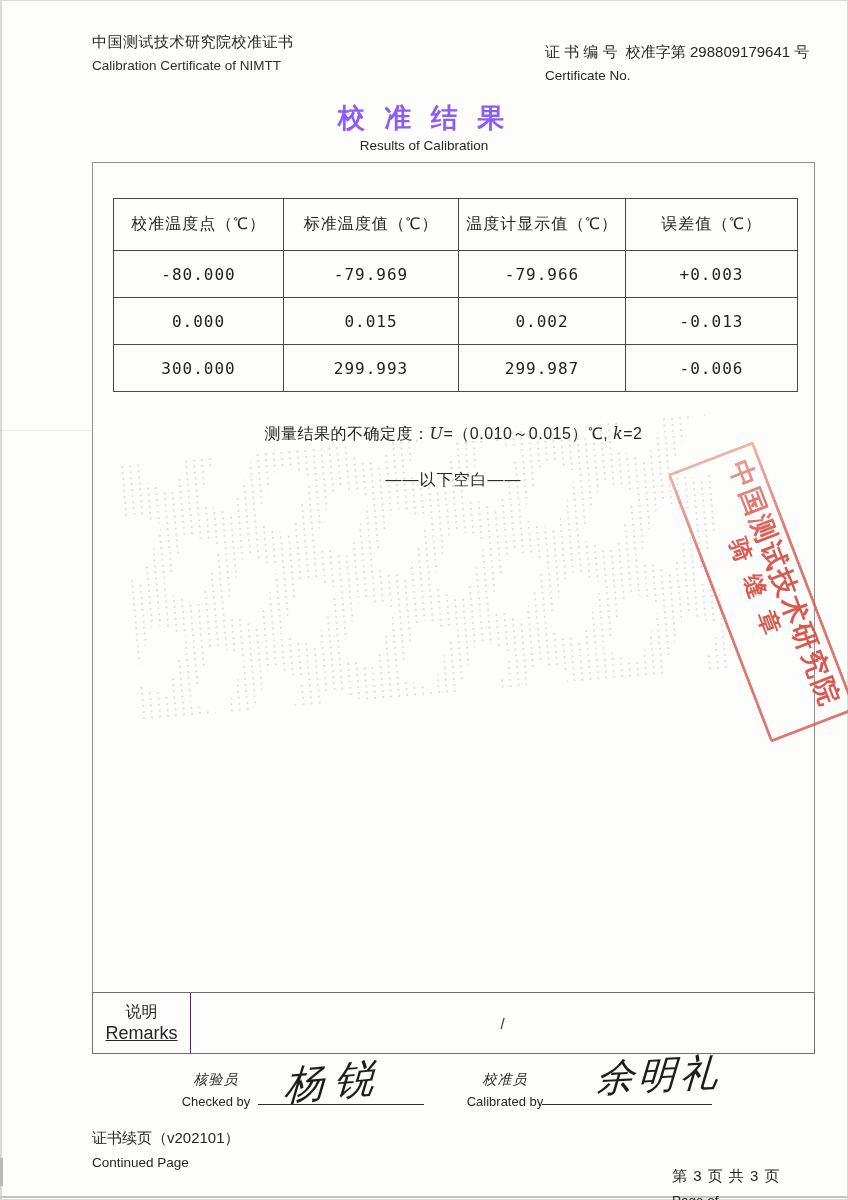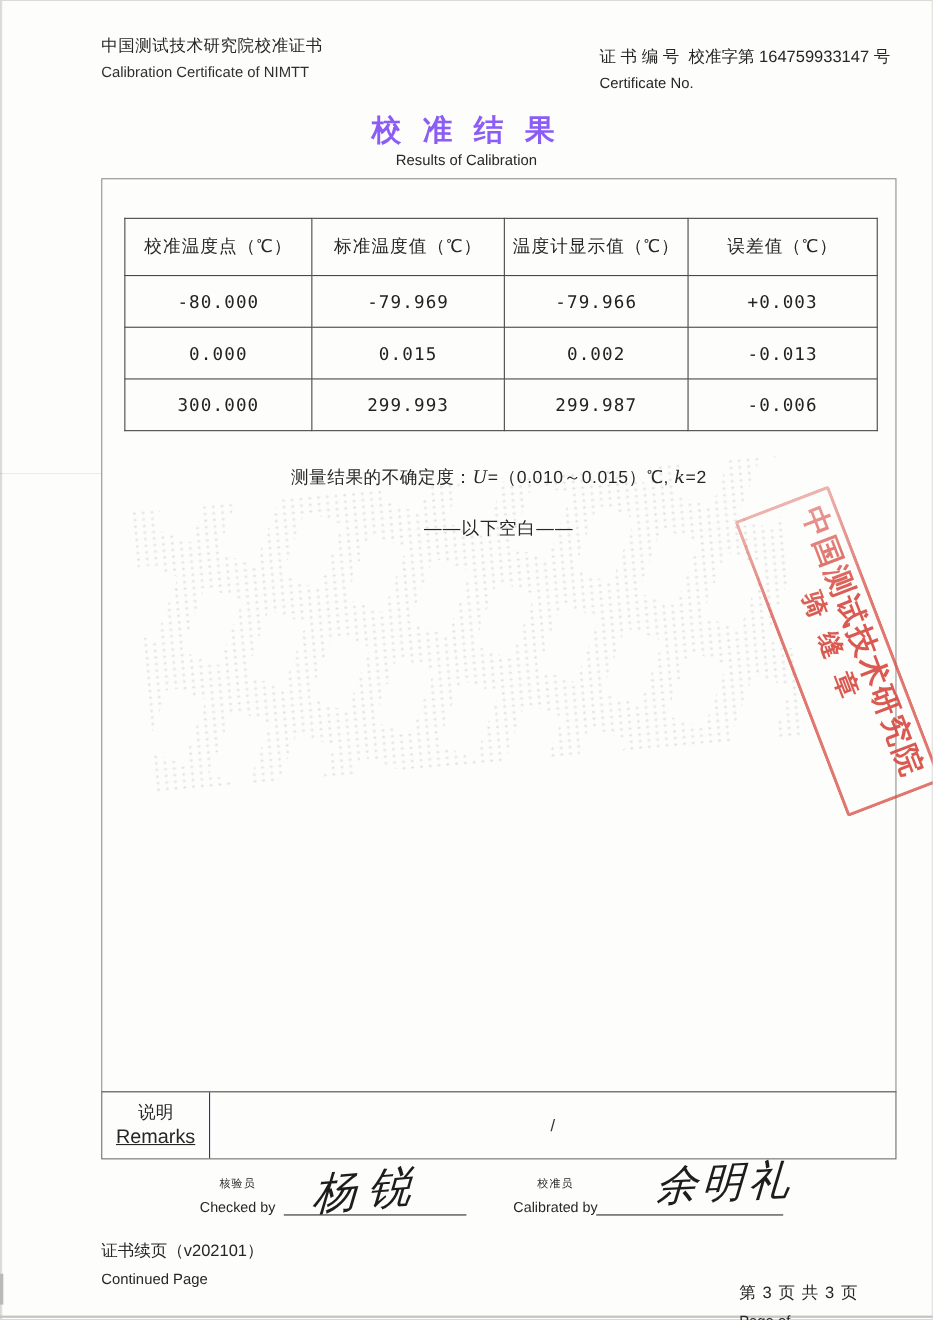--- a/index.html
+++ b/index.html
@@ -68,21 +68,21 @@
   .remarks-row{position:absolute;left:92px;top:992px;width:723px;height:62px;
     border:1px solid #6f6f6d;box-sizing:border-box;display:flex;}
   .remarks-label{width:98px;border-right:1px solid #4c1d95;box-sizing:border-box;
     display:flex;flex-direction:column;align-items:center;justify-content:center;line-height:1.25;}
   .remarks-label .zh{font-size:16px;}
   .remarks-label .en{font-size:18px;text-decoration:underline;}
   .remarks-content{flex:1;display:flex;align-items:center;justify-content:center;font-size:15px;color:#333;}
 
   
   .sig-label{position:absolute;text-align:center;line-height:1;}
-  .sig-label .zh{font-size:10px;letter-spacing:1px;}
+  .sig-label .zh{font-size:14px;letter-spacing:1px;font-style:italic;}
   .sig-label .en{font-size:13px;margin-top:9px;}
   .sig-label.checked{left:176px;top:1072px;width:80px;}
   .sig-label.calibrated{left:462px;top:1072px;width:86px;}
   .sig-line{position:absolute;height:0;border-top:1.5px solid #2c2c2c;}
   .sig-line.one{left:258px;top:1104px;width:166px;}
   .sig-line.two{left:542px;top:1104px;width:170px;}
   .sig-name{position:absolute;font-family:"DejaVu Serif",serif;font-style:italic;
     color:#1d1d1d;white-space:nowrap;}
   .sig-name.one{left:284px;top:1054px;font-size:40px;transform:rotate(-5deg) skewX(-8deg);letter-spacing:10px;}
   .sig-name.two{left:596px;top:1050px;font-size:38px;transform:rotate(-3deg) skewX(-6deg);letter-spacing:4px;}
@@ -104,21 +104,21 @@
   <div class="scan-bottom"></div>
   <div class="scan-tick"></div>
   <div class="scan-hline"></div>
 
   <div class="hdr-left">
     <div class="zh">中国测试技术研究院校准证书</div>
     <div class="en">Calibration Certificate of NIMTT</div>
   </div>
 
   <div class="hdr-right">
-    <div class="zh"><span>证 书 编 号</span>&nbsp;&nbsp;<span>校准字第 164759933147 号</span></div>
+    <div class="zh"><span>证 书 编 号</span>&nbsp;&nbsp;<span>校准字第 298809179641 号</span></div>
     <div class="en">Certificate No.</div>
   </div>
 
   <div class="title">校 准 结 果</div>
   <div class="subtitle">Results of Calibration</div>
 
   <div class="main-box"></div>
 
   <table class="cal-table">
     <colgroup>

